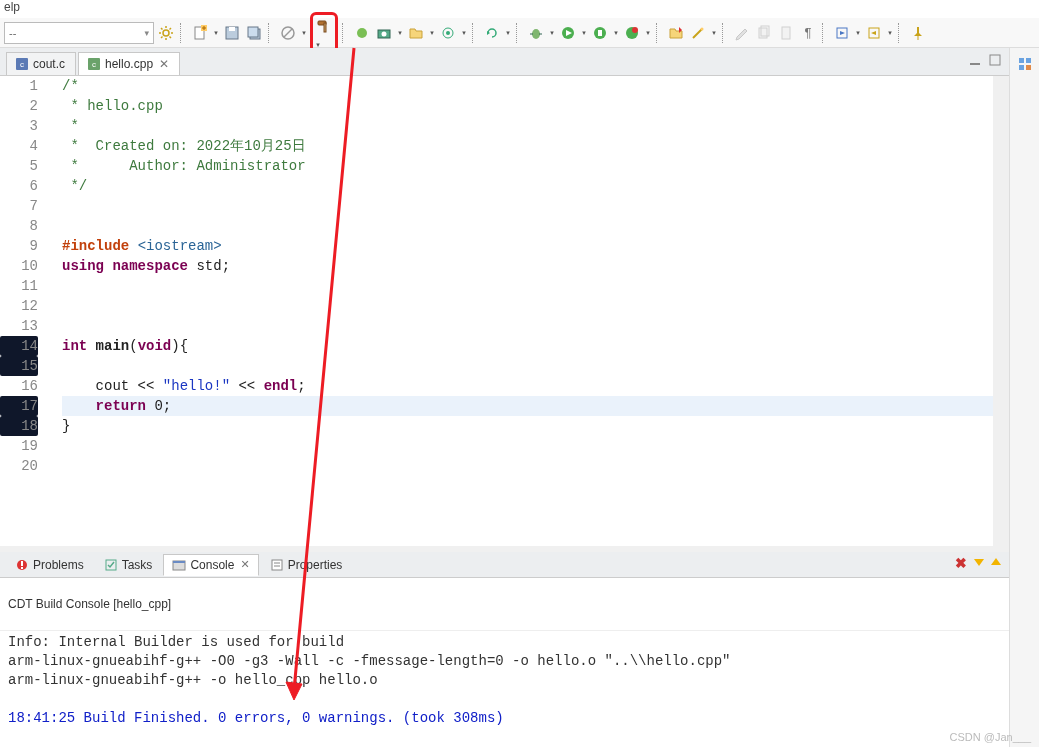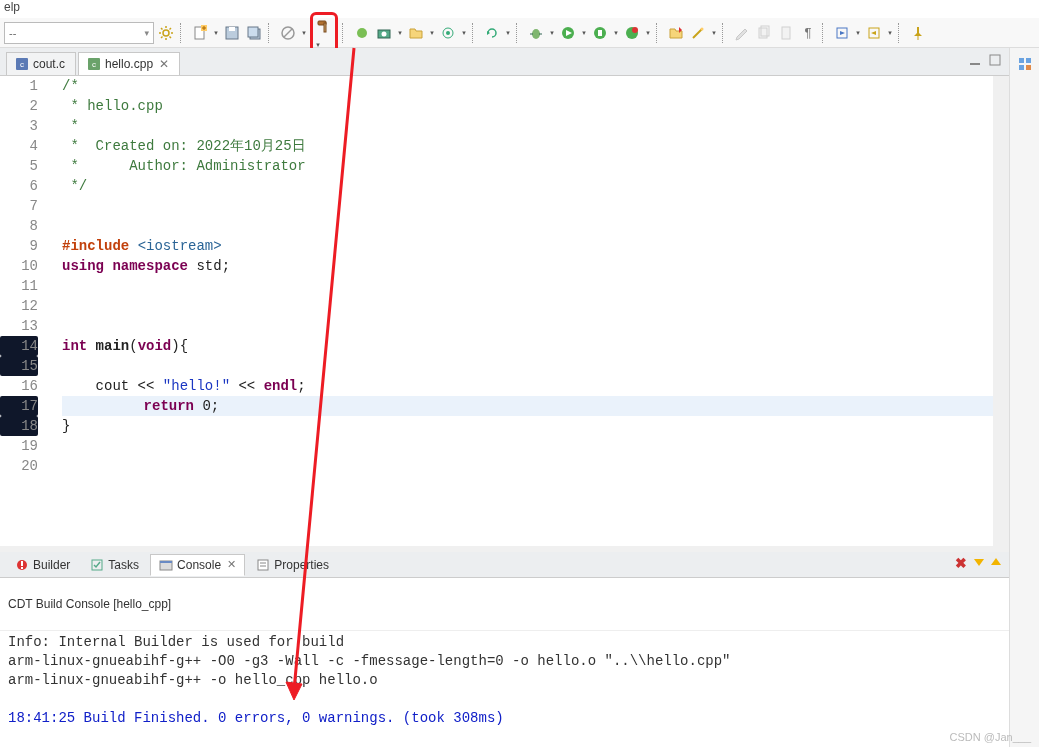--- a/index.html
+++ b/index.html
@@ -25,21 +25,21 @@
 .tab.active { background: #fff; }
 .tab .ficon { width: 14px; height: 14px; }
 .tab .close { font-size: 12px; color: #777; margin-left: 2px; }
 .tab-toolbar-right { position: absolute; right: 6px; top: 4px; display: flex; gap: 4px; }
 
 .editor { flex: 0 0 470px; display: flex; overflow: hidden; background: #fff; font-family: Consolas, "Courier New", monospace; font-size: 14px; line-height: 20px; position: relative; }
 .gutter { width: 48px; text-align: right; padding-right: 10px; color: #888; user-select: none; background: #fff; }
 .fold-strip { width: 14px; background: #fff; }
 .code { flex: 1; white-space: pre; color: #222; position: relative; overflow: auto; }
 .code .ln { height: 20px; }
-.ln.hl { background: #eaf2fb; padding-left: 48px; }
+.ln.hl { background: #eaf2fb; }
 .gutter .gl { height: 20px; }
 .gutter .gl.break { background: #0f172a; border-radius: 2px; }
 .c-comment { color: #3e7a3e; }
 .c-keyword { color: #7b0052; font-weight: bold; }
 .c-pp { color: #c2410c; font-weight: bold; }
 .c-pp-inc { color: #2a6496; }
 .c-func { font-weight: bold; }
 .c-string { color: #1a36c2; }
 
 .editor-scrollbar { position: absolute; right: 0; top: 0; bottom: 0; width: 16px; background: #f0f0f0; }
@@ -313,21 +313,21 @@
     </div>
 
     <div class="bottom-panel">
       <div class="bottom-tabs" id="bottom-tabs">
         <div class="btab">
             <span class="ico"><svg viewBox="0 0 14 14">
                 <circle cx="7" cy="7" r="5" fill="#d33"></circle>
                 <rect x="6" y="3" width="2" height="5" fill="#fff"></rect>
                 <rect x="6" y="9" width="2" height="2" fill="#fff"></rect>
               </svg></span>
-            <span>Builder</span>
+            <span>Problems</span>
           </div>
           <div class="btab">
             <span class="ico"><svg viewBox="0 0 14 14">
                 <rect x="2" y="2" width="10" height="10" fill="none" stroke="#5a8"></rect>
                 <polyline points="4,7 6,9 10,4" fill="none" stroke="#5a8" stroke-width="1.5"></polyline>
               </svg></span>
             <span>Tasks</span>
           </div>
           <div class="btab active">
             <span class="ico"><svg viewBox="0 0 14 14">

